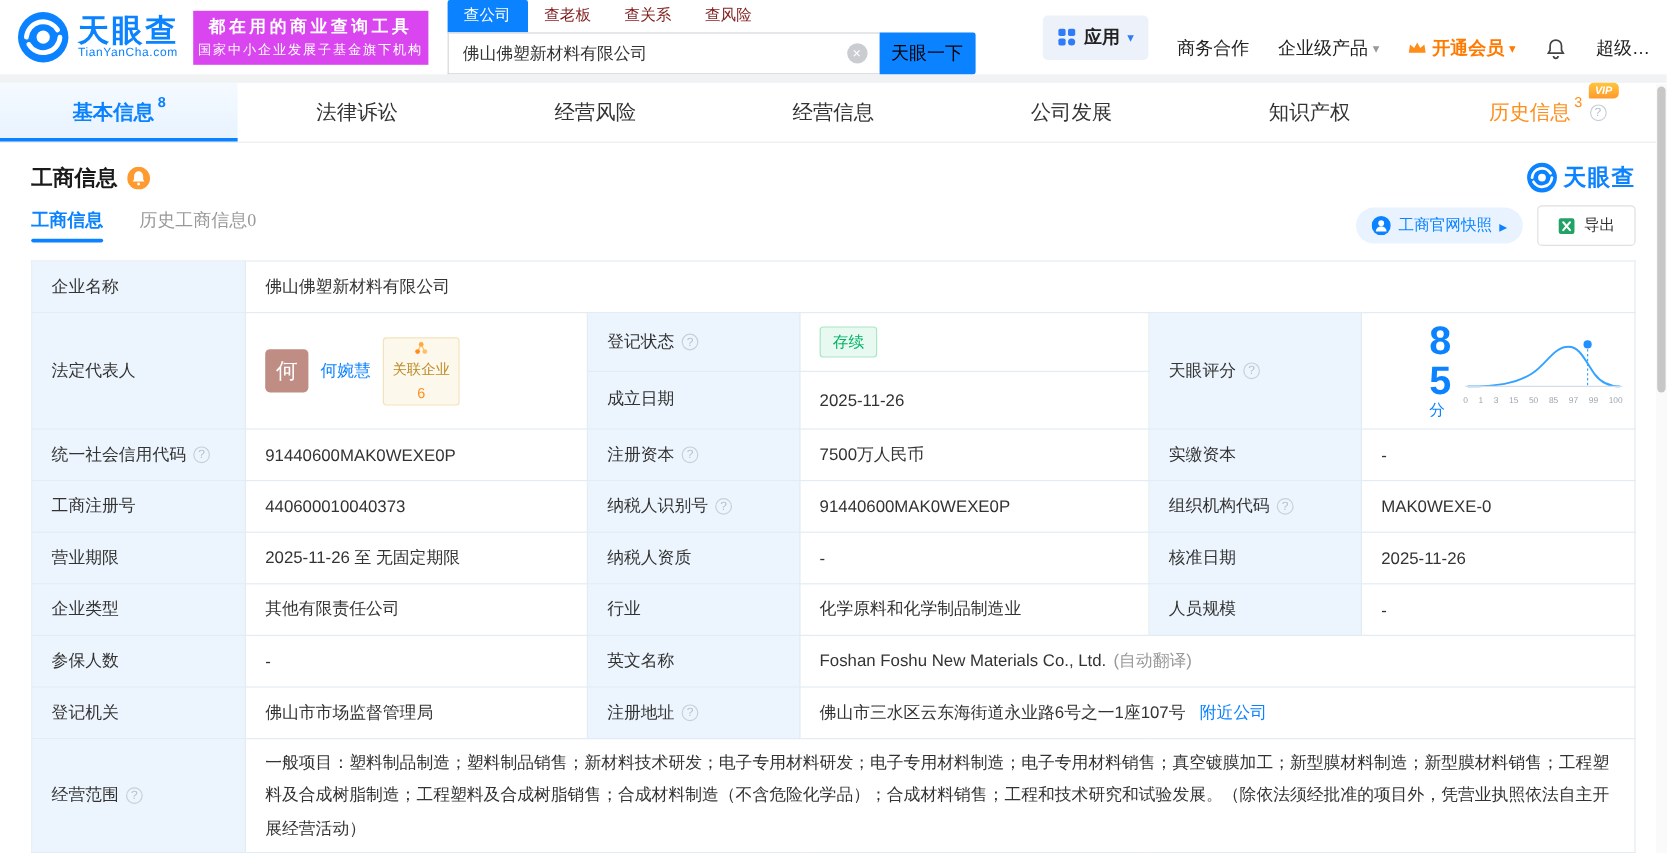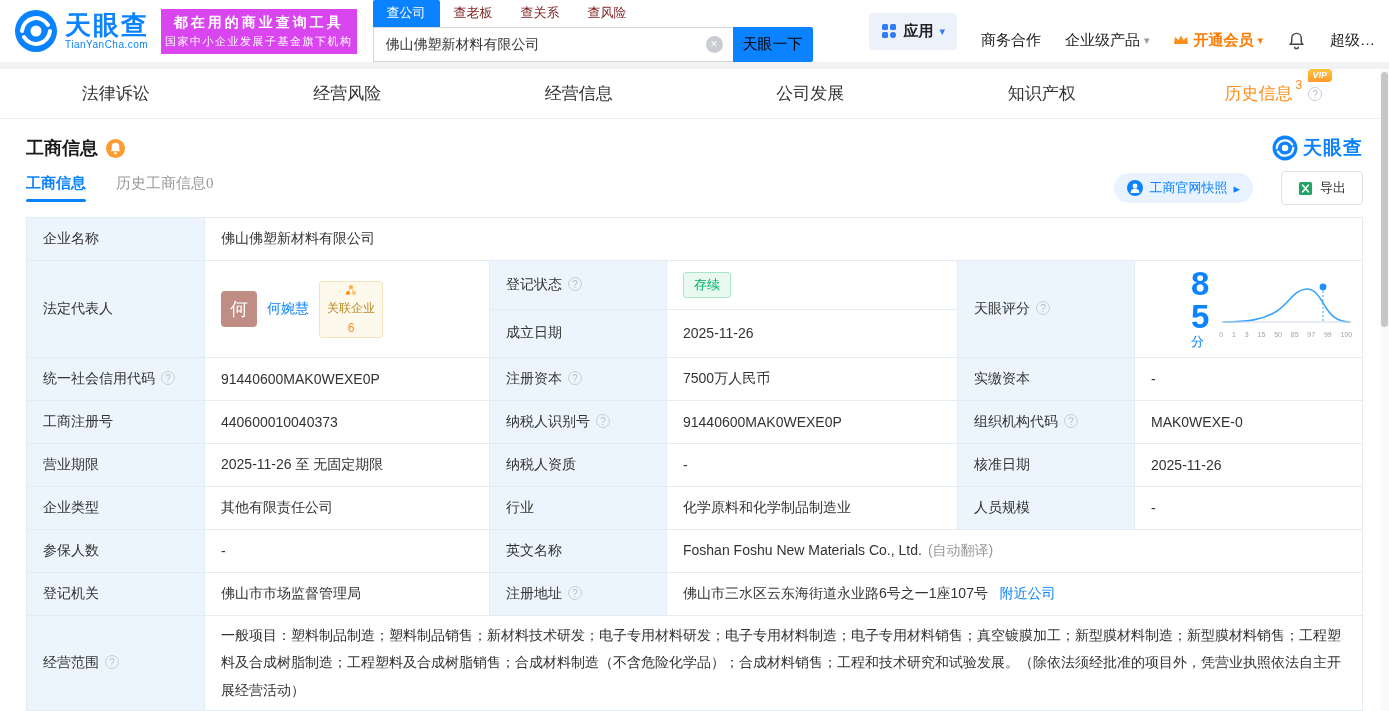--- a/index.html
+++ b/index.html
@@ -49,21 +49,21 @@
   .section-head { display:flex; align-items:center; margin:16px 0 10px; }
   .section-title { font-size:18px; font-weight:bold; color:#1a1a1a; margin-right:8px; }
   .watermark { margin-left:auto; display:flex; align-items:center; gap:5px; }
   .watermark .wm-text { font-size:19px; font-weight:bold; color:#0b82ff; letter-spacing:1px; }
 
   .subtab-row { display:flex; align-items:center; margin:6px 0 12px; }
   .subtab { font-size:15px; color:#999; cursor:pointer; padding-bottom:9px; position:relative; }
   .subtab.active { color:#0b82ff; font-weight:bold; }
   .subtab.active::after { content:""; position:absolute; left:0; right:0; bottom:0; height:3px; background:#0b82ff; border-radius:2px; }
   .subtab + .subtab { margin-left:30px;font-family:Liberation Serif, serif; }
-  .subtab-actions { margin-left:auto; display:flex; align-items:center; gap:28px; }
+  .subtab-actions { margin-left:auto; display:flex; align-items:center; gap:12px; }
   .snapshot-btn { display:inline-flex; align-items:center; gap:6px; background:#e8f3ff; color:#0b82ff; border:none; border-radius:16px; padding:6px 13px; font-size:13px; cursor:pointer; }
   .export-btn { display:inline-flex; align-items:center; gap:7px; background:#fff; color:#333; border:1px solid #e0e0e0; border-radius:4px; padding:7px 16px; font-size:13px; cursor:pointer; }
 
   
   table.info { width:100%; border-collapse:collapse; font-size:14px; table-layout:fixed; }
   .info td { border:1px solid #e3ebf3; height:43px; padding:6px 16px; vertical-align:middle; word-break:break-all; }
   .info td.lbl { background:#ecf5fd; color:#333; }
   .help-icon { display:inline-block; width:14px; height:14px; border:1px solid #c8cfd8; border-radius:50%; color:#b7c0ca; font-size:10px; line-height:13px; text-align:center; margin-left:6px; vertical-align:1px; cursor:pointer; }
   .link { color:#0b82ff; cursor:pointer; text-decoration:none; }
   .note { color:#999; margin-left:6px; }
@@ -150,20 +150,26 @@
       <path d="M10 2.5 a5 5 0 0 1 5 5 v4 l1.5 2.5 h-13 l1.5 -2.5 v-4 a5 5 0 0 1 5 -5z"></path>
       <path d="M8 16.5 a2 2 0 0 0 4 0"></path>
     </svg>
     <span class="nav-item">超级…</span>
   </div>
 </div>
 
 <div class="gray-band"></div>
 
 <div class="tabs-row">
+  <div class="tab active">
+    <span class="tab-inner">
+        <span>基本信息</span>
+        <sup class="tab-count">8</sup>
+      </span>
+  </div>
   <div class="tab">
       <span>法律诉讼</span>
     </div>
   <div class="tab">
       <span>经营风险</span>
     </div>
   <div class="tab">
       <span>经营信息</span>
     </div>
   <div class="tab">

